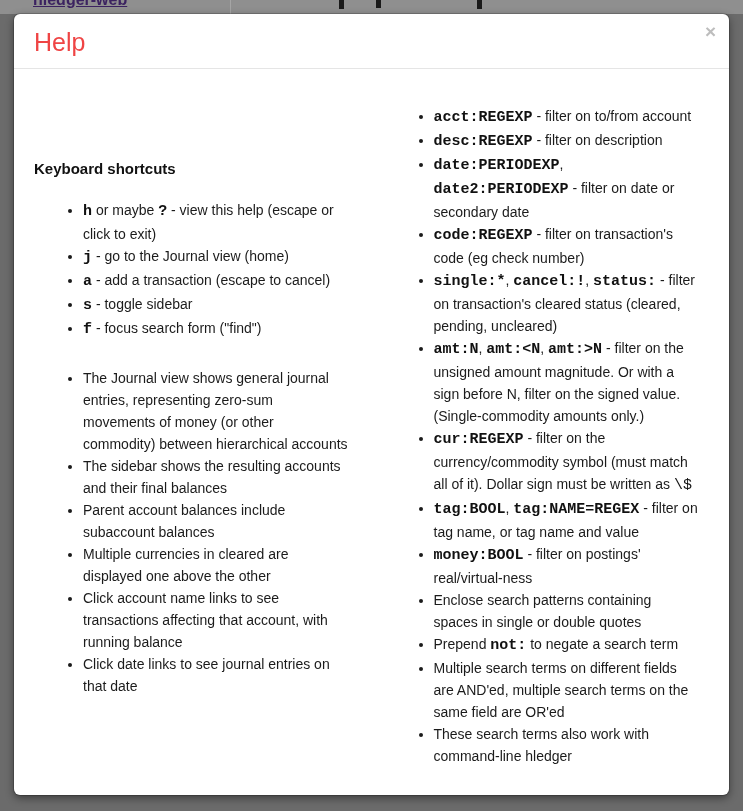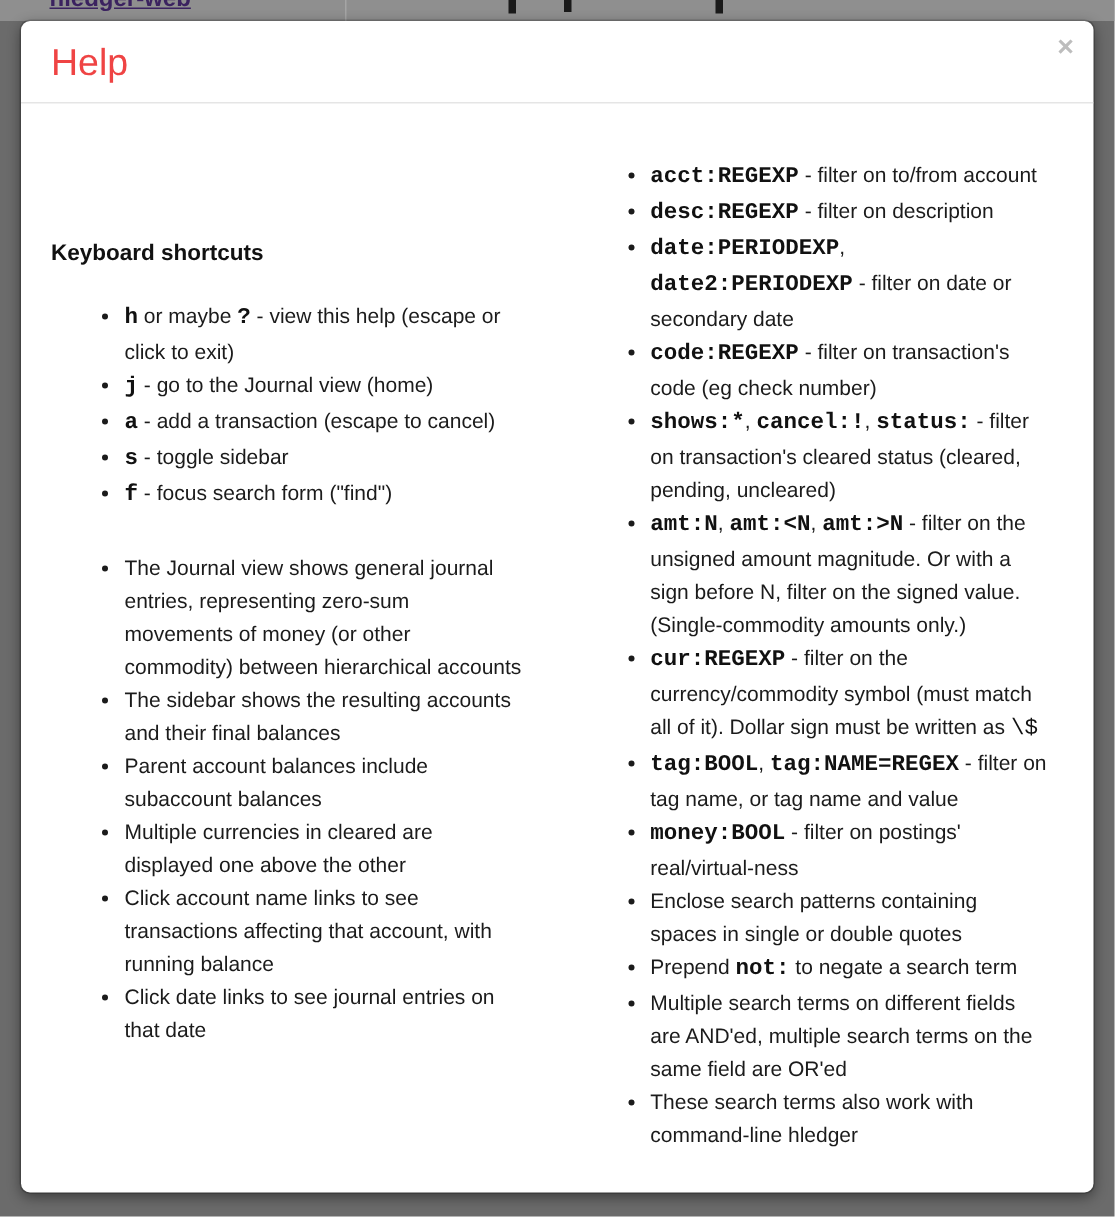--- a/index.html
+++ b/index.html
@@ -81,21 +81,21 @@
           </ul>
         </div>
       </div>
     <div class="col">
         <div class="section">
           <ul>
             <li><code>acct:REGEXP</code> - filter on to/from account</li>
             <li><code>desc:REGEXP</code> - filter on description</li>
             <li><code>date:PERIODEXP</code>, <code>date2:PERIODEXP</code> - filter on date or secondary date</li>
             <li><code>code:REGEXP</code> - filter on transaction's code (eg check number)</li>
-            <li><code>shows:*</code>, <code>cancel:!</code>, <code>status:</code> - filter on transaction's cleared status (cleared, pending, uncleared)</li>
+            <li><code>single:*</code>, <code>cancel:!</code>, <code>status:</code> - filter on transaction's cleared status (cleared, pending, uncleared)</li>
             <li><code>amt:N</code>, <code>amt:&lt;N</code>, <code>amt:&gt;N</code> - filter on the unsigned amount magnitude. Or with a sign before N, filter on the signed value. (Single-commodity amounts only.)</li>
             <li><code>cur:REGEXP</code> - filter on the currency/commodity symbol (must match all of it). Dollar sign must be written as <code class="plain">\$</code></li>
             <li><code>tag:BOOL</code>, <code>tag:NAME=REGEX</code> - filter on tag name, or tag name and value</li>
             <li><code>money:BOOL</code> - filter on postings' real/virtual-ness</li>
             <li>Enclose search patterns containing spaces in single or double quotes</li>
             <li>Prepend <code>not:</code> to negate a search term</li>
             <li>Multiple search terms on different fields are AND'ed, multiple search terms on the same field are OR'ed</li>
             <li>These search terms also work with command-line hledger</li>
           </ul>
         </div>

